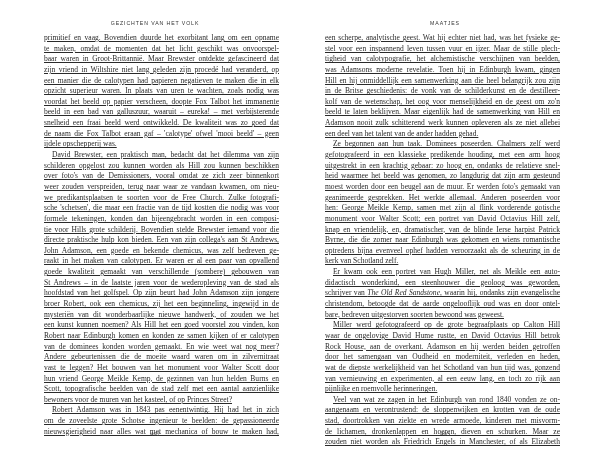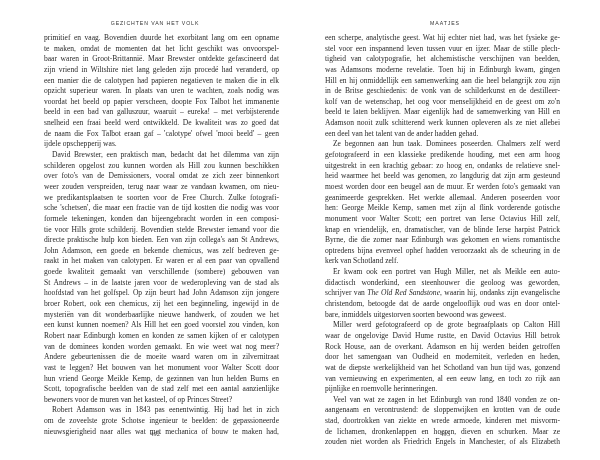--- a/index.html
+++ b/index.html
@@ -7,21 +7,21 @@
          font-family:"Liberation Serif","DejaVu Serif",serif; color:#2a2a2a; }
   .page { position:absolute; top:0; width:300px; height:460px; }
   .page.left { left:0; }
   .page.right { left:300px; }
   .runhead { position:absolute; top:20px; left:0; width:300px; text-align:center;
              font-family:"Liberation Sans","DejaVu Sans",sans-serif; font-size:5.2px;
              letter-spacing:0.9px; color:#333; }
   .page.left .runhead { left:5px; }
   .page.right .runhead { left:-5px; }
   .text { position:absolute; top:33px; width:235px; font-size:7.55px; line-height:10.65px;
-          text-align:justify; }
+          text-align:justify;text-decoration:underline; }
   .page.left .text { left:44px; }
   .page.right .text { left:25px; }
   .line { display:block; white-space:nowrap; text-align-last:justify; text-align:justify; height:10.65px; overflow:visible; }
   .line.last { text-align-last:left; }
   .line.indent { padding-left:8px; }
   .folio { position:absolute; top:430px; width:300px; text-align:center; font-size:6.5px; color:#444; }
   .page.left .folio { left:5px; }
   .page.right .folio { left:-5px; }
   em { font-style:italic; }
 </style>
@@ -86,30 +86,30 @@
       <span class="line">beeld te laten beklijven. Maar eigenlijk had de samenwerking van Hill en</span>
       <span class="line">Adamson nooit zulk schitterend werk kunnen opleveren als ze niet allebei</span>
       <span class="line last">een deel van het talent van de ander hadden gehad.</span>
       <span class="line indent">Ze begonnen aan hun taak. Dominees poseerden. Chalmers zelf werd</span>
       <span class="line">gefotografeerd in een klassieke predikende houding, met een arm hoog</span>
       <span class="line">uitgestrekt in een krachtig gebaar: zo hoog en, ondanks de relatieve snel-</span>
       <span class="line">heid waarmee het beeld was genomen, zo langdurig dat zijn arm gesteund</span>
       <span class="line">moest worden door een beugel aan de muur. Er werden foto's gemaakt van</span>
       <span class="line">geanimeerde gesprekken. Het werkte allemaal. Anderen poseerden voor</span>
       <span class="line">hen: George Meikle Kemp, samen met zijn al flink vorderende gotische</span>
-      <span class="line">monument voor Walter Scott; een portret van Ierse Octavius Hill zelf,</span>
+      <span class="line">monument voor Walter Scott; een portret van David Octavius Hill zelf,</span>
       <span class="line">knap en vriendelijk, en, dramatischer, van de blinde Ierse harpist Patrick</span>
       <span class="line">Byrne, die die zomer naar Edinburgh was gekomen en wiens romantische</span>
       <span class="line">optredens bijna evenveel ophef hadden veroorzaakt als de scheuring in de</span>
       <span class="line last">kerk van Schotland zelf.</span>
       <span class="line indent">Er kwam ook een portret van Hugh Miller, net als Meikle een auto-</span>
       <span class="line">didactisch wonderkind, een steenhouwer die geoloog was geworden,</span>
       <span class="line">schrijver van <em>The Old Red Sandstone</em>, waarin hij, ondanks zijn evangelische</span>
       <span class="line">christendom, betoogde dat de aarde ongelooflijk oud was en door ontel-</span>
-      <span class="line last">bare, inmiddels uitgestorven soorten bewoond was geweest.</span>
+      <span class="line last">bare, bedreven uitgestorven soorten bewoond was geweest.</span>
       <span class="line indent">Miller werd gefotografeerd op de grote begraafplaats op Calton Hill</span>
       <span class="line">waar de ongelovige David Hume rustte, en David Octavius Hill betrok</span>
       <span class="line">Rock House, aan de overkant. Adamson en hij werden beiden getroffen</span>
       <span class="line">door het samengaan van Oudheid en moderniteit, verleden en heden,</span>
       <span class="line">wat de diepste werkelijkheid van het Schotland van hun tijd was, gonzend</span>
       <span class="line">van vernieuwing en experimenten, al een eeuw lang, en toch zo rijk aan</span>
       <span class="line last">pijnlijke en roemvolle herinneringen.</span>
       <span class="line indent">Veel van wat ze zagen in het Edinburgh van rond 1840 vonden ze on-</span>
       <span class="line">aangenaam en verontrustend: de sloppenwijken en krotten van de oude</span>
       <span class="line">stad, doortrokken van ziekte en wrede armoede, kinderen met misvorm-</span>

